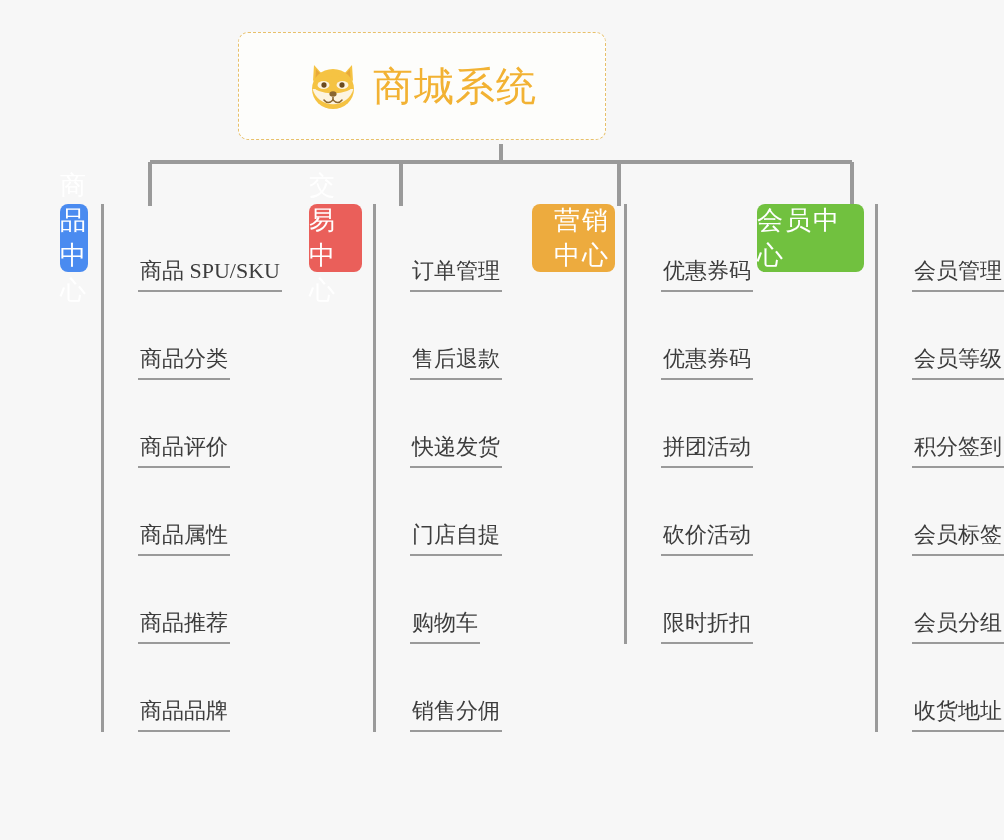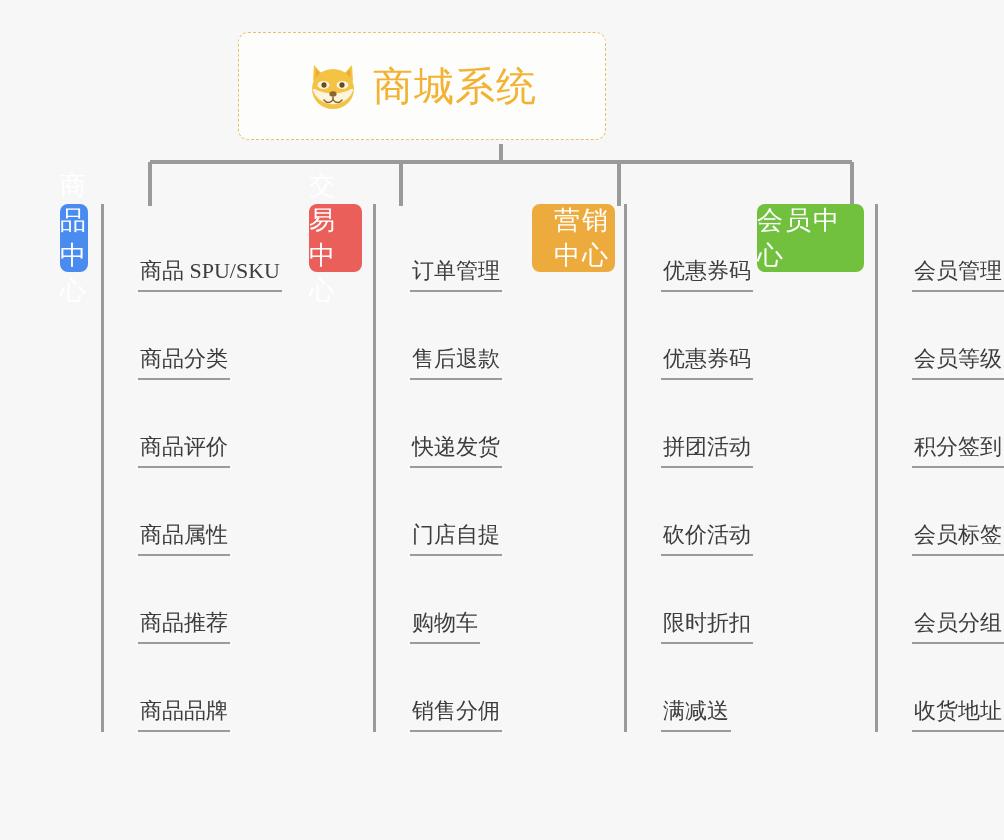--- a/index.html
+++ b/index.html
@@ -223,23 +223,20 @@
         </li>
         <li class="leaf-item">
           <span class="leaf-label">拼团活动</span>
         </li>
         <li class="leaf-item">
           <span class="leaf-label">砍价活动</span>
         </li>
         <li class="leaf-item">
           <span class="leaf-label">限时折扣</span>
         </li>
-        <li class="leaf-item">
-          <span class="leaf-label">满减送</span>
-        </li>
       </ul>
     </div>
     <div class="column col-3">
       <div class="col-header">会员中心</div>
       <ul class="leaf-list">
         <li class="leaf-item">
           <span class="leaf-label">会员管理</span>
         </li>
         <li class="leaf-item">
           <span class="leaf-label">会员等级</span>

